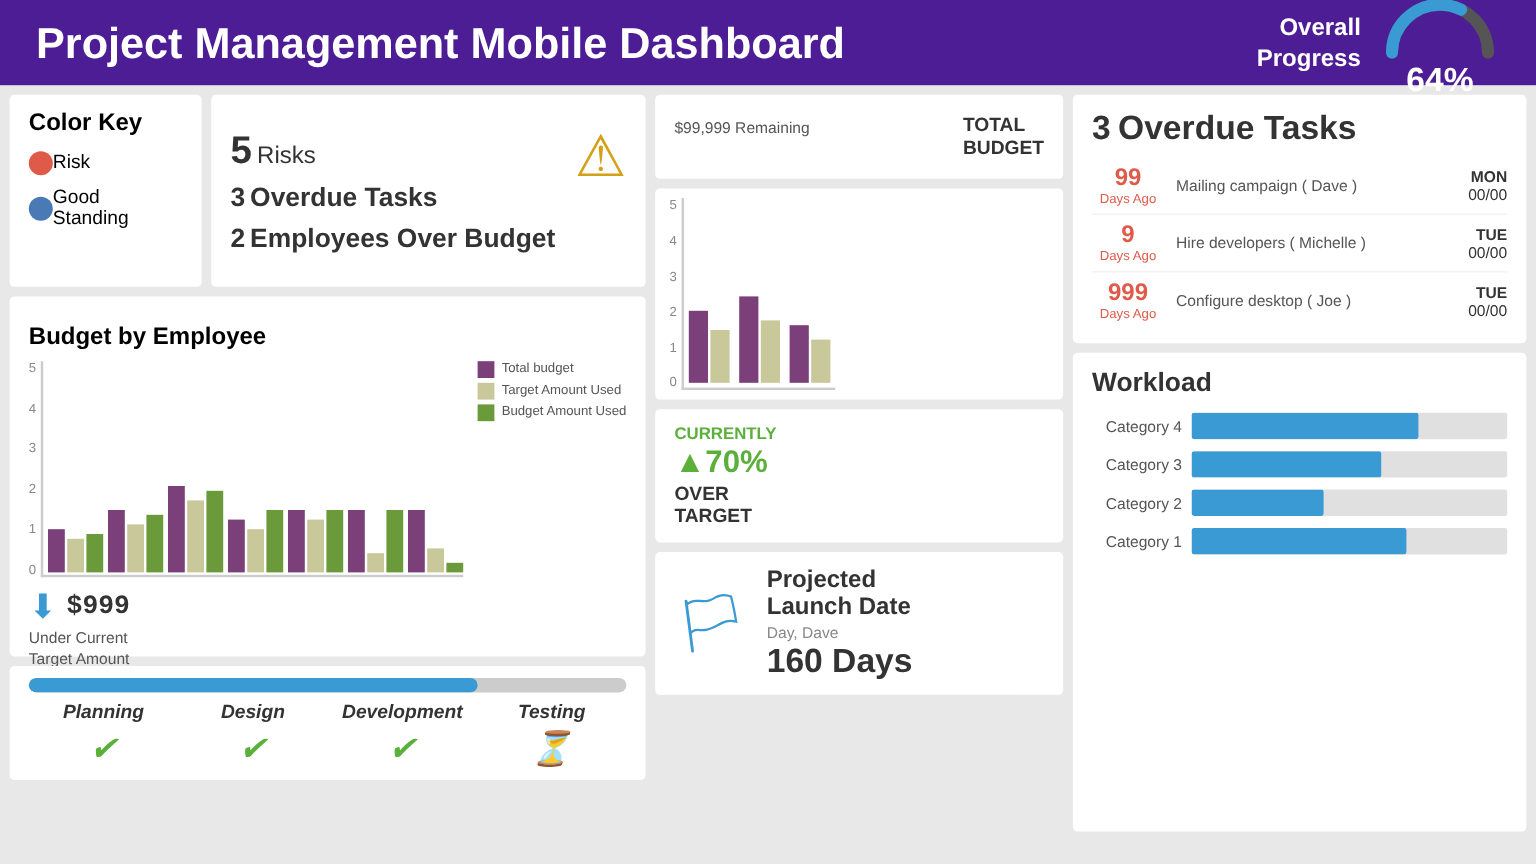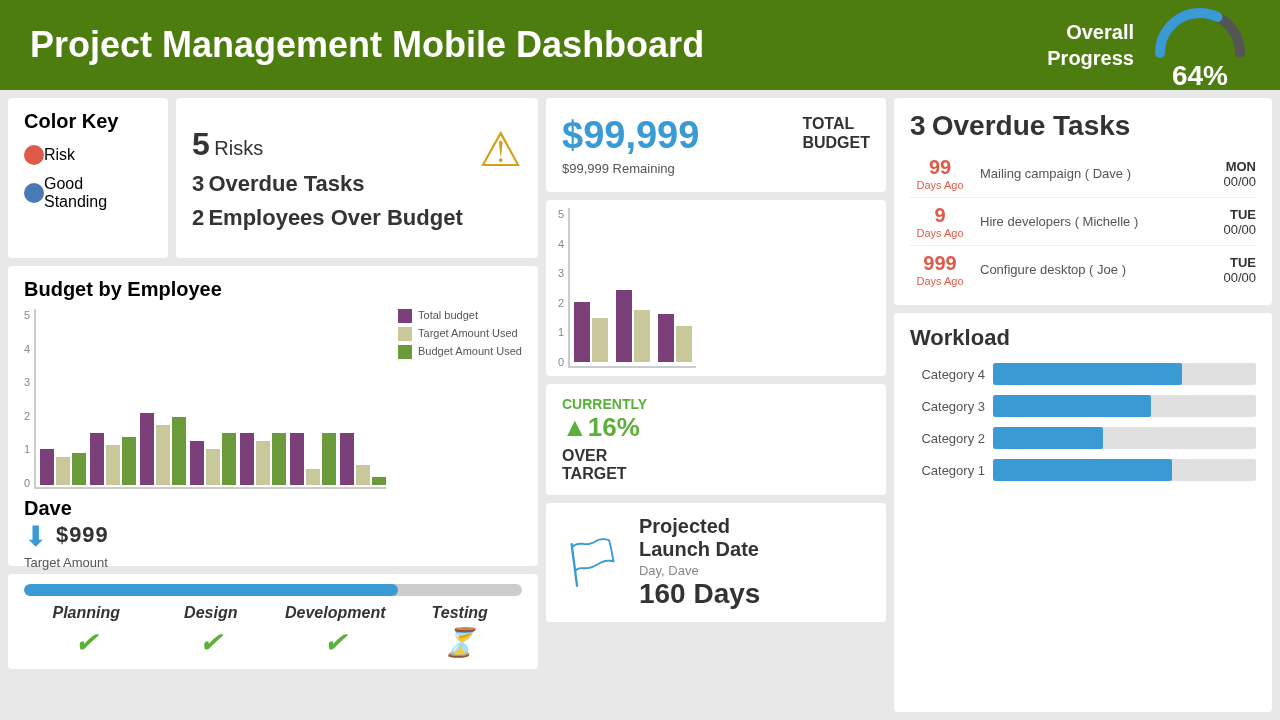--- a/index.html
+++ b/index.html
@@ -1,26 +1,26 @@
 <!DOCTYPE html>
 <html><head>
   <meta charset="utf-8">
   <style>
     * { box-sizing: border-box; margin: 0; padding: 0; }
     body { font-family: 'Segoe UI', Arial, sans-serif; background: #e8e8e8; width: 1280px; height: 720px; overflow: hidden; }
 
     
     .header {
-      background: #4d7c0f;
+      background: #4c1d95;
       color: white;
       display: flex;
       align-items: center;
       justify-content: space-between;
       padding: 10px 30px;
-      height: 90px;
+      height: 71px;
     }
     .header-title { font-size: 36px; font-weight: 600; }
     .header-progress { display: flex; align-items: center; gap: 16px; }
     .progress-label { color: white; font-size: 20px; font-weight: 600; text-align: right; line-height: 1.3; }
     .gauge-value { font-size: 28px; font-weight: 700; color: white; text-align: center; margin-top: 2px; }
 
     
     .main { display: flex; gap: 8px; padding: 8px; height: 630px; }
     .col-left { display: flex; flex-direction: column; gap: 8px; width: 530px; }
     .col-mid { display: flex; flex-direction: column; gap: 8px; width: 340px; }
@@ -41,21 +41,21 @@
     .dot-good { background: #4a7ab5; }
 
     .risks-header { display: flex; align-items: flex-start; justify-content: space-between; }
     .risks-number { font-size: 32px; font-weight: 700; color: #333; }
     .risks-text { font-size: 20px; color: #333; display: inline; }
     .risks-sub { margin-top: 8px; font-size: 15px; color: #555; }
     .risks-sub span { font-size: 22px; font-weight: 700; color: #333; }
     .warning-icon { font-size: 48px; color: #d4a017; margin-top: -5px; }
 
     
-    .budget-card { height: 300px; padding: 12px 16px; }
+    .budget-card { height: 300px; padding: 23px 16px; }
     .budget-title { font-size: 20px; font-weight: 600; margin-bottom: 8px; }
     .budget-content { display: flex; gap: 8px; }
     .budget-legend { font-size: 11px; color: #555; }
     .legend-item { display: flex; gap: 6px; margin-bottom: 4px; }
     .legend-box { width: 14px; height: 14px; }
     .lb-total { background: #7b3f7a; }
     .lb-target { background: #c8c89a; }
     .lb-budget { background: #6a9a3a; }
 
     
@@ -225,25 +225,25 @@
                 <div class="bar" style="height:52px;background:#6a9a3a;"></div>
               </div>
               <div class="bar-group">
                 <div class="bar" style="height:52px;background:#7b3f7a;"></div>
                 <div class="bar" style="height:20px;background:#c8c89a;"></div>
                 <div class="bar" style="height:8px;background:#6a9a3a;"></div>
               </div>
             </div>
           </div>
           <div style="margin-top:8px;">
-            <div class="dave-name">Dave</div>
             <div style="display:flex;align-items:center;gap:8px;">
               <span class="dave-arrow">⬇</span>
               <span class="dave-amount">$999</span>
             </div>
+            <div class="dave-sub">Under Current</div>
             <div class="dave-sub">Target Amount</div>
           </div>
         </div>
         <div class="budget-legend">
           <div class="legend-item">
             <div class="legend-box lb-total"></div>
             <span>Total budget</span>
           </div>
           <div class="legend-item">
             <div class="legend-box lb-target"></div>
@@ -281,21 +281,20 @@
       </div>
     </div>
 
   </div>
 
   <div class="col-mid">
 
     <div class="card budget-numbers-card">
       <div style="display:flex;align-items:flex-start;justify-content:space-between;">
         <div>
-          <div class="big-budget">$99,999</div>
           <div class="budget-remaining">$99,999 Remaining</div>
         </div>
         <div>
           <div class="budget-label">TOTAL<br>BUDGET</div>
         </div>
       </div>
     </div>
 
     <div class="card" style="padding:8px 12px;">
       <div style="display:flex;">
@@ -319,21 +318,21 @@
           <div class="mini-bar-group">
             <div class="mini-bar" style="height:48px;background:#7b3f7a;"></div>
             <div class="mini-bar" style="height:36px;background:#c8c89a;"></div>
           </div>
         </div>
       </div>
     </div>
 
     <div class="card over-target-card">
       <div class="currently-label">CURRENTLY</div>
-      <div class="currently-pct">▲16%</div>
+      <div class="currently-pct">▲70%</div>
       <div class="over-target-label">OVER<br>TARGET</div>
     </div>
 
     <div class="card launch-card">
       <div class="flag-icon">🏳</div>
       <div class="launch-text">
         <div class="launch-title">Projected<br>Launch Date</div>
         <div class="launch-sub">Day, Dave</div>
         <div class="launch-days">160 Days</div>
       </div>

